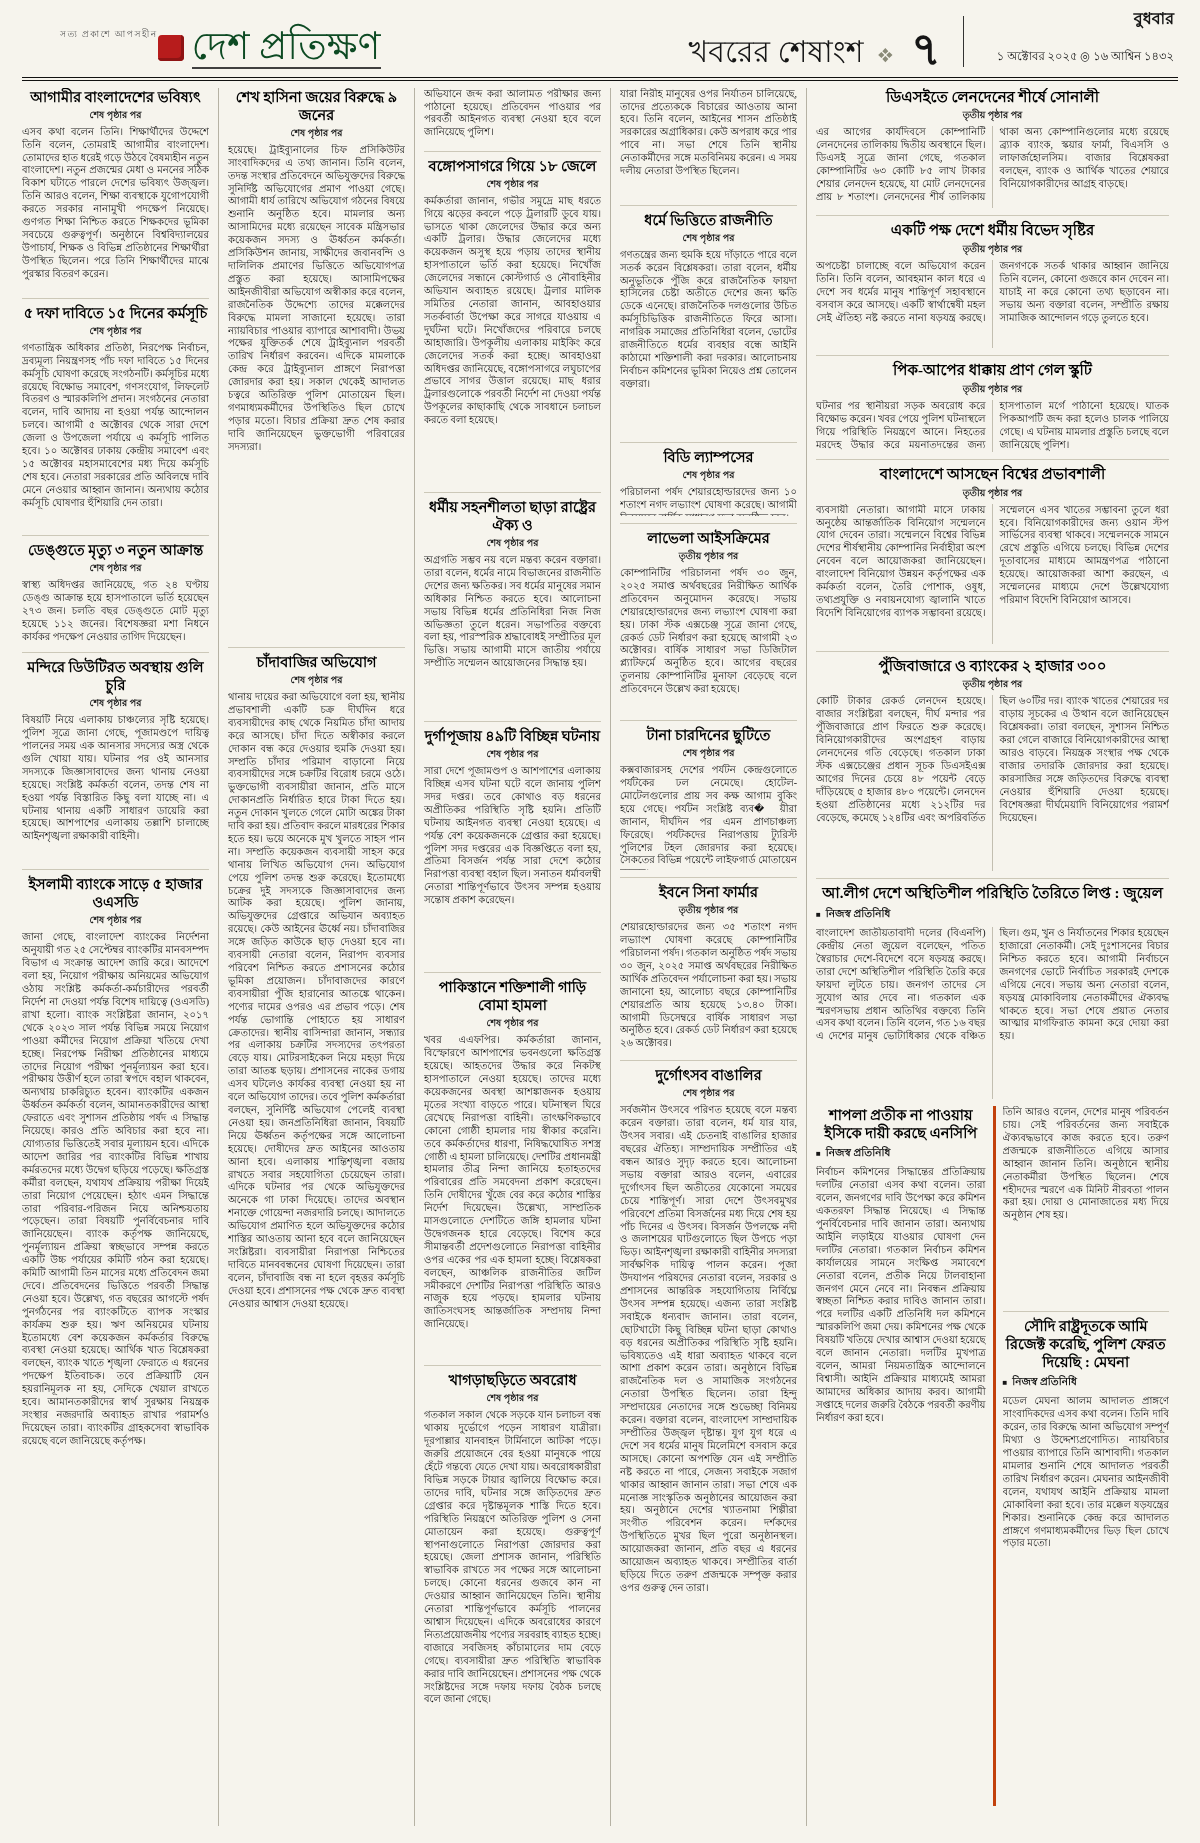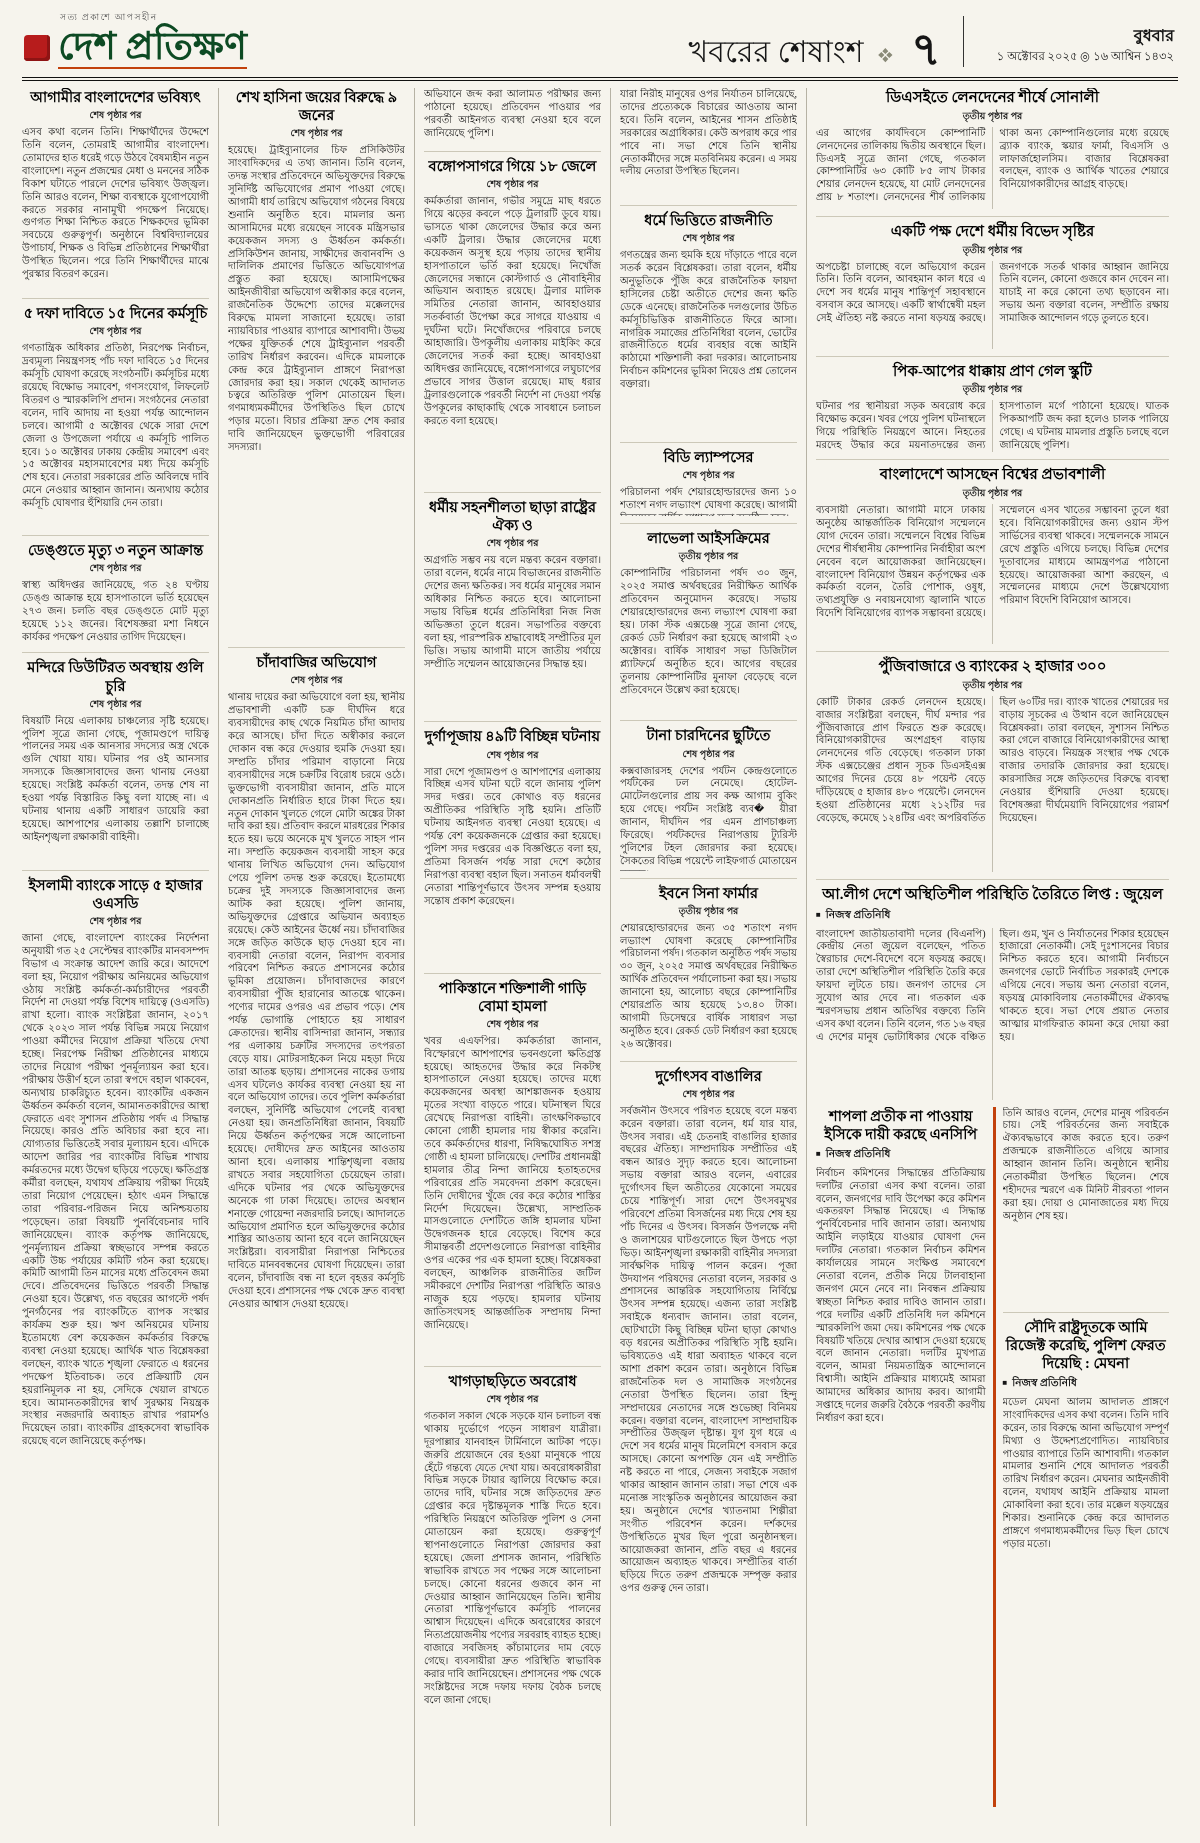--- a/index.html
+++ b/index.html
@@ -4,33 +4,33 @@
 <style>
   html,body{margin:0;padding:0}
   body{
     width:1200px;height:1843px;background:#f6f4ed;color:#161616;
     font-family:"Liberation Serif","DejaVu Serif",serif;
   }
   .page{width:1200px;height:1843px;padding:8px 22px 14px;box-sizing:border-box;overflow:hidden}
 
   
   .header{display:flex;align-items:flex-end;gap:14px;border-bottom:4px double #111;padding:2px 2px 8px}
-  .masthead{display:flex;flex-direction:column;min-width:250px}
+  .masthead{display:flex;flex-direction:row;min-width:250px}
   .masthead-tagline{font-size:9px;letter-spacing:1.5px;color:#555;margin-bottom:2px;padding-left:36px}
   .masthead-row{display:flex;align-items:center;gap:8px}
   .logo-mark{width:26px;height:26px;background:#b71c1c;border-radius:4px;display:inline-block;box-shadow:inset -3px -3px 0 #8e1414}
-  .masthead-name{font-size:38px;font-weight:bold;color:#0d4a23;line-height:1;border-bottom:2px solid #c2410c;padding-bottom:2px}
+  .masthead-name{font-size:38px;font-weight:normal;color:#0d4a23;line-height:1;border-bottom:2px solid #404040;padding-bottom:2px}
   .header-spacer{flex:1}
   .section-title{font-size:30px;font-weight:normal;line-height:1;white-space:nowrap;padding-bottom:2px}
   .ornament{font-size:20px;color:#8a8a78;line-height:1;padding-bottom:4px}
   .page-number{font-size:46px;font-weight:bold;line-height:.85;padding:0 4px}
   .header-divider{width:1px;background:#333;align-self:stretch;margin:6px 4px 2px}
   .date-block{text-align:right;padding:0 2px 2px;min-width:190px}
   .day{font-size:16px;font-weight:bold;line-height:1.1}
-  .date-line{font-size:11.5px;margin-top:3px;white-space:nowrap}
+  .date-line{font-size:11.5px;margin-top:20px;white-space:nowrap}
 
   
   .content{display:flex;margin-top:7px;height:1738px;overflow:hidden}
   .col{box-sizing:border-box;padding:0 9px;overflow:hidden}
   .col:first-child{padding-left:0}
   .col + .col{border-left:1px solid #b6b2a4}
   .col-single{width:196px}
   .col-double{width:372px}
 
   .article{margin-bottom:7px}

